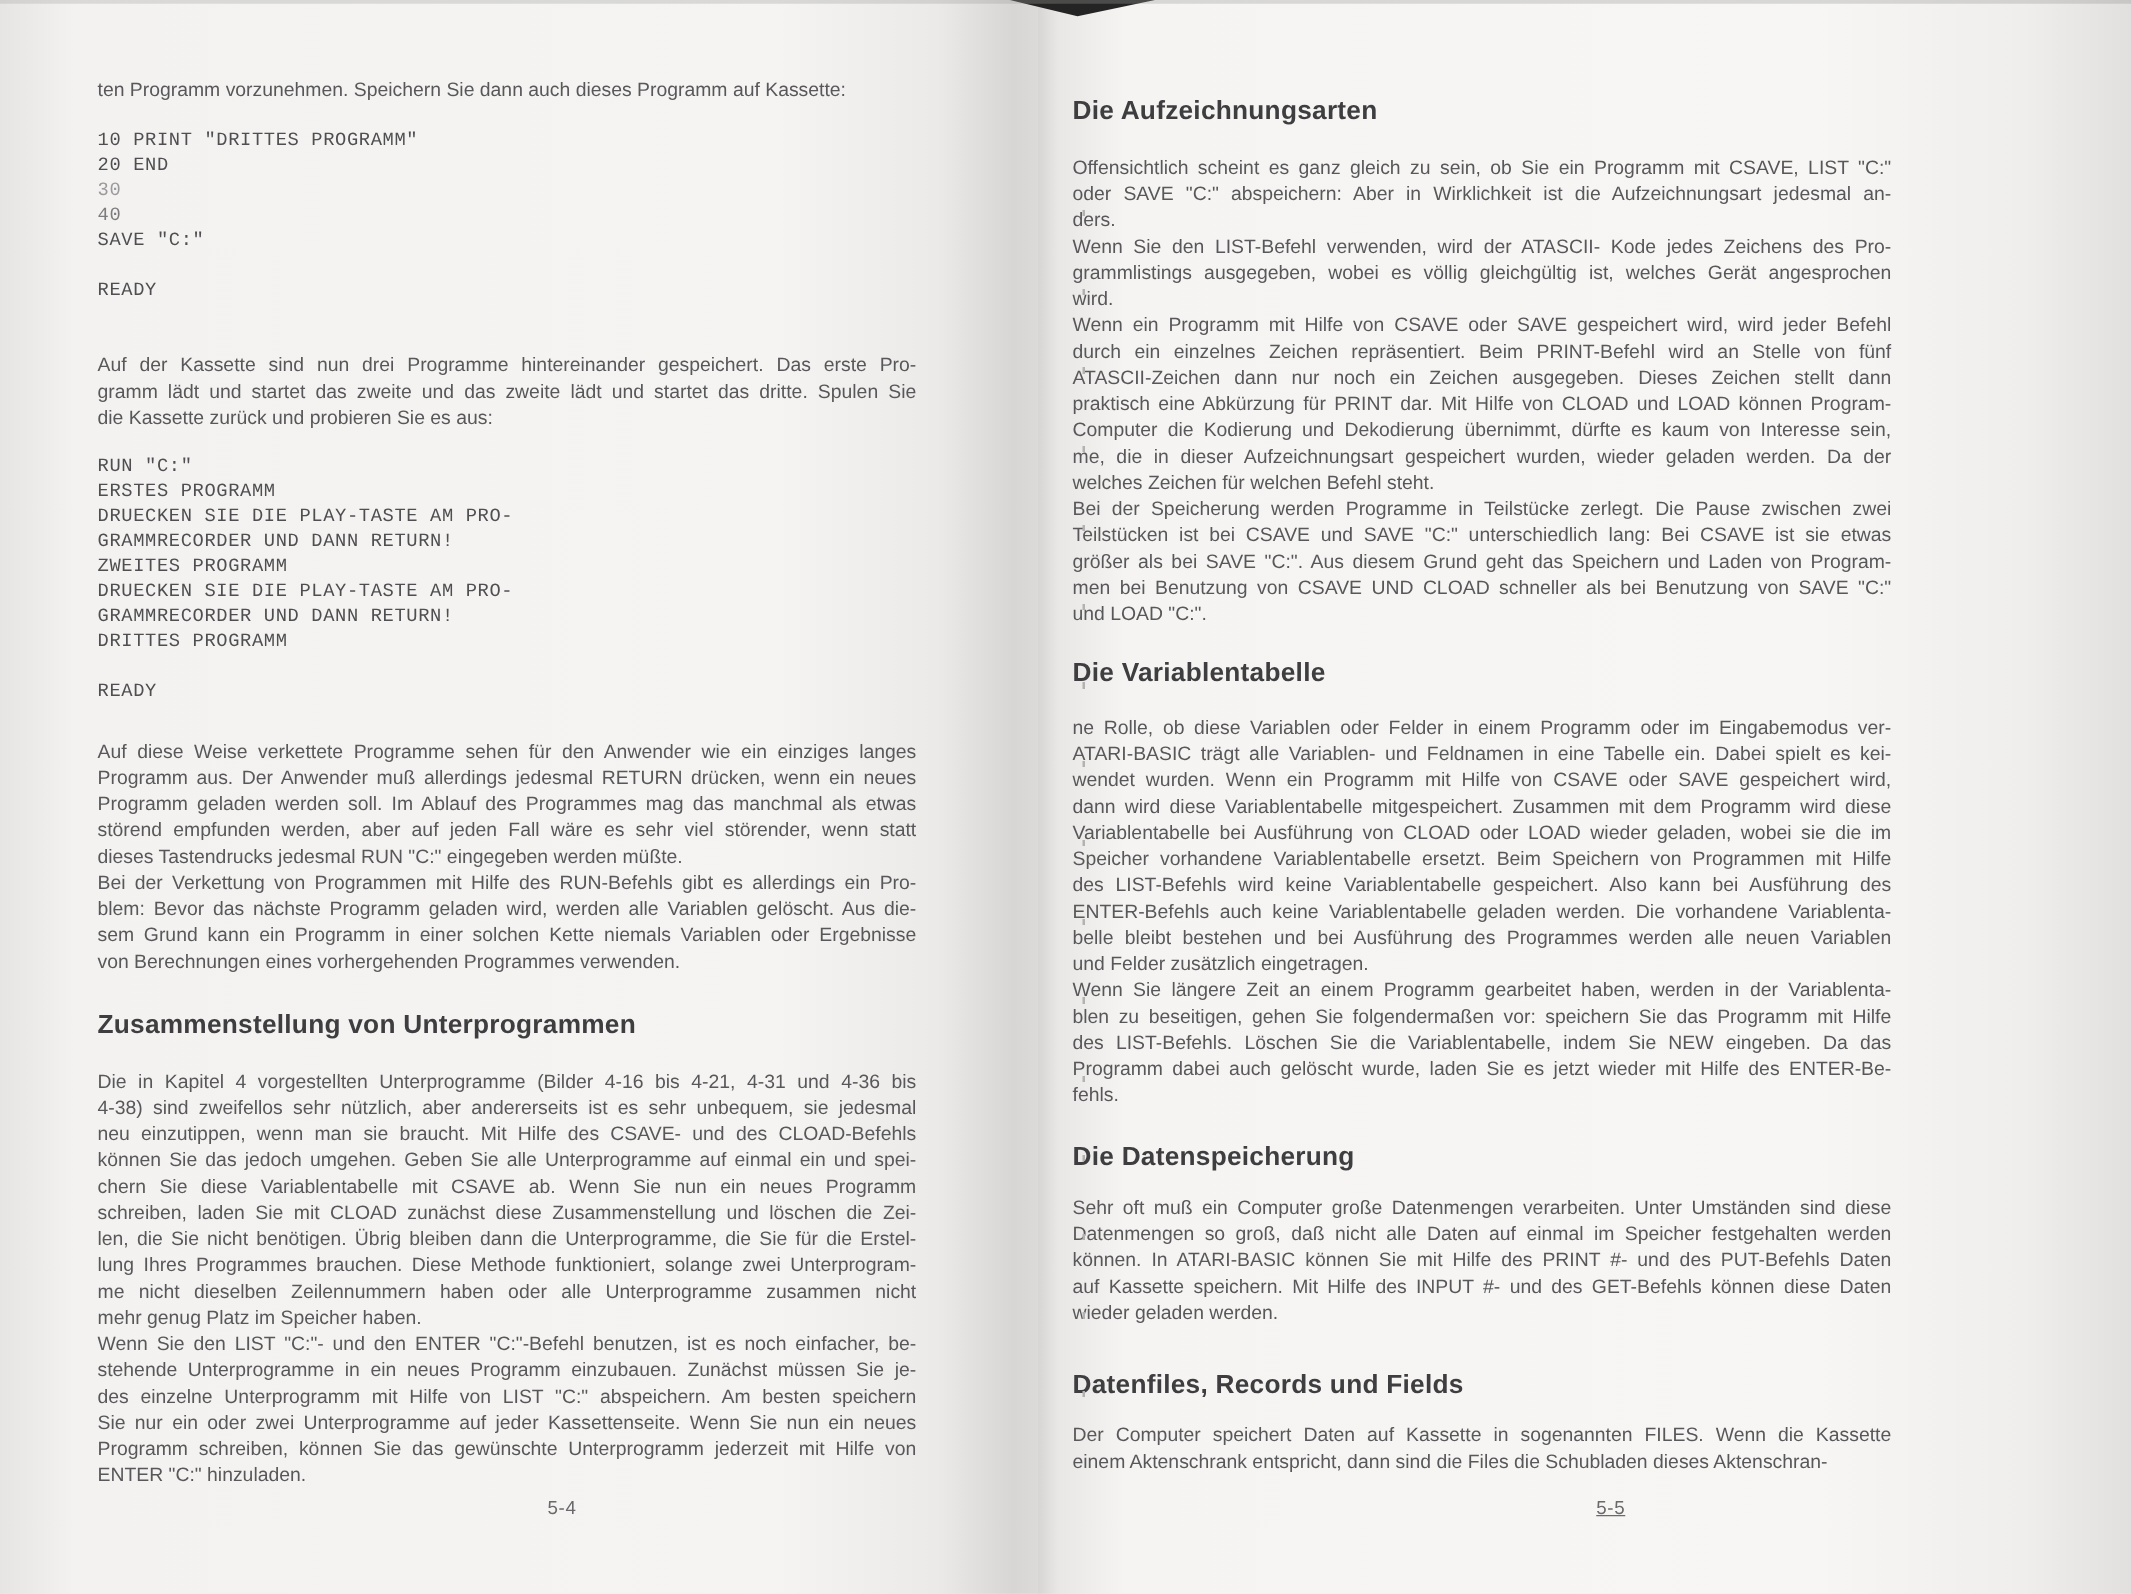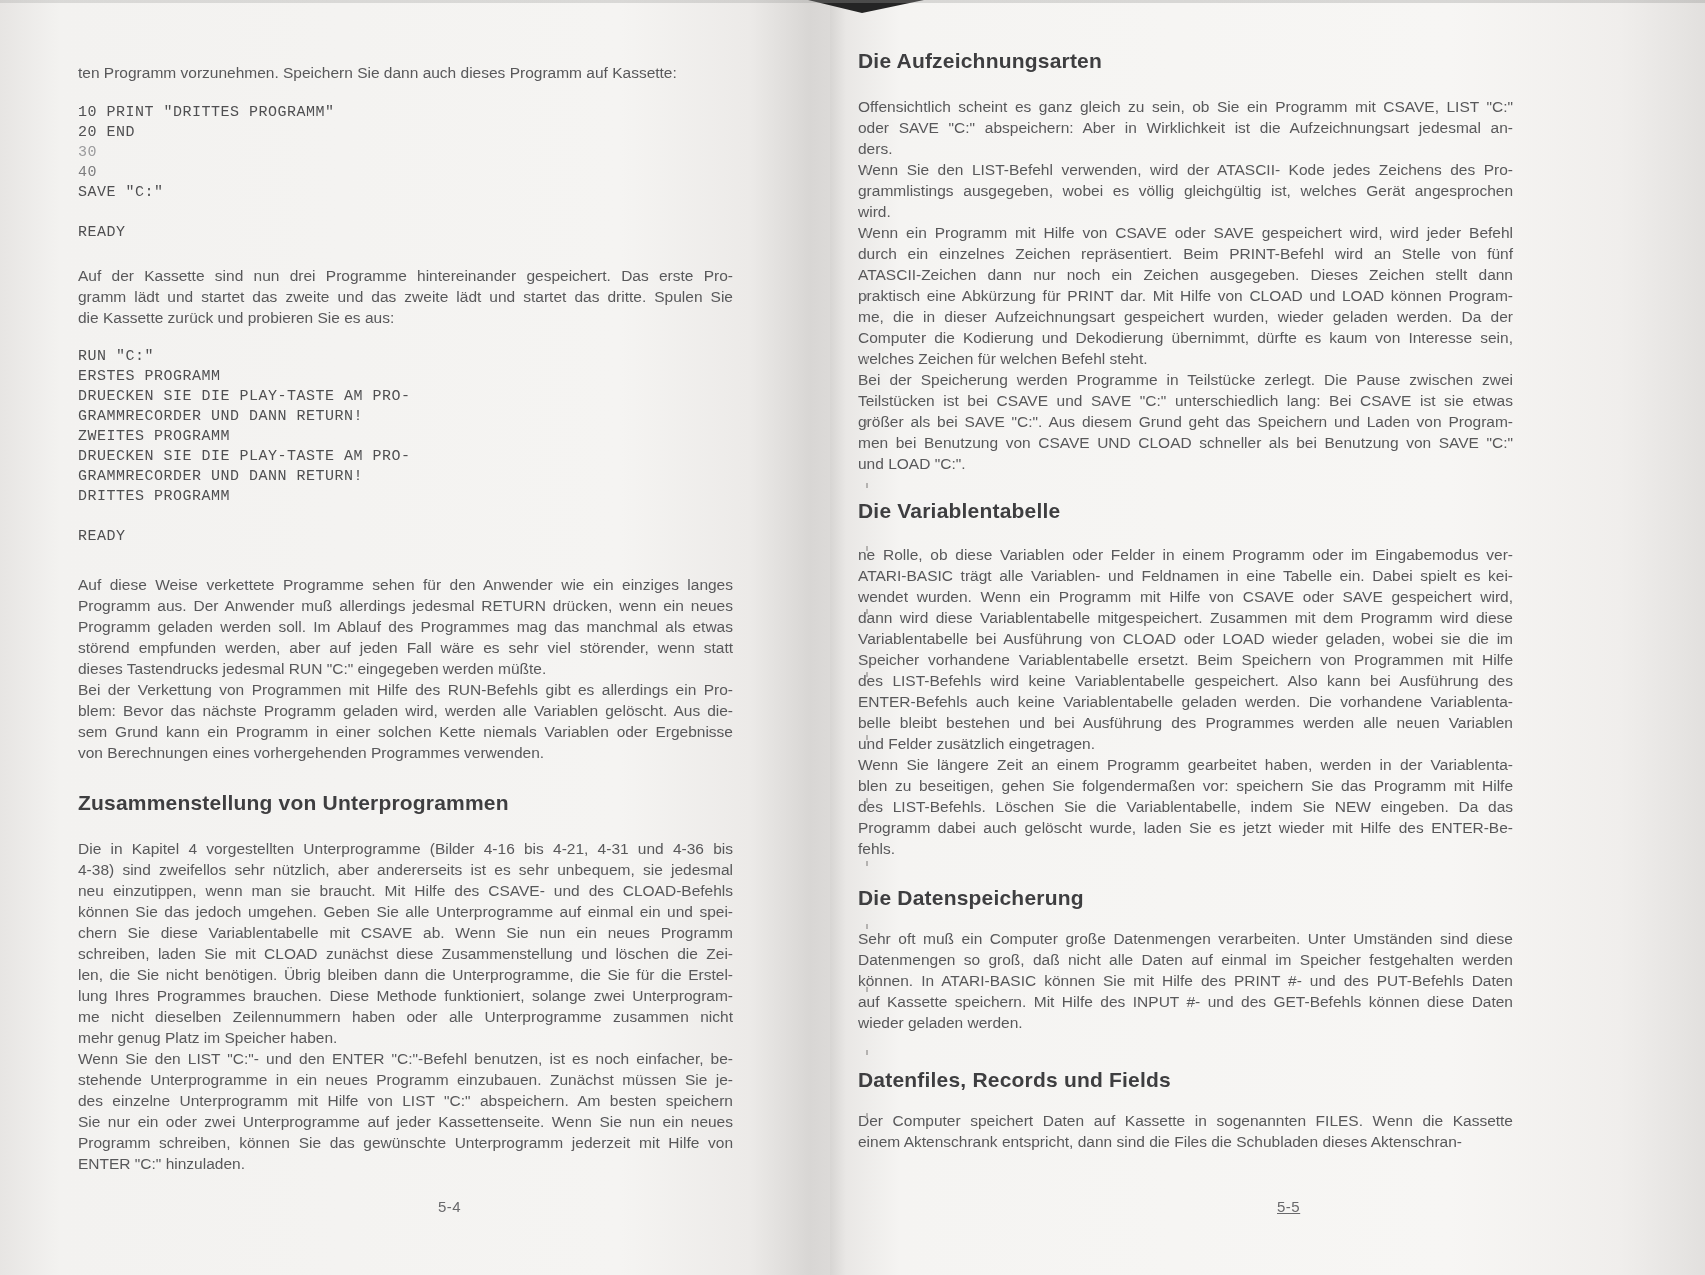--- a/index.html
+++ b/index.html
@@ -29,21 +29,21 @@
     border-top:13px solid #242424;
     border-left:54px solid transparent;
     border-right:62px solid transparent;
   }
   .stitches {
     position:absolute; left:866px; top:110px; width:2px; height:1055px;
     background:repeating-linear-gradient(180deg, transparent 0 58px, #b4b2b0 58px 63px);
   }
   .col { position:absolute; top:0; width:655px; }
   .col-left  { left:78px; padding-top:62px; }
-  .col-right { left:28px; padding-top:48px; }
+  .col-right { left:28px; padding-top:76px; }
   .ln {
     font-size:15.5px; line-height:21px; color:#58585a;
     text-align:justify; text-align-last:justify;
   }
   .para .ln:last-child { text-align-last:left; }
   .code .ln {
     font-family:"Liberation Mono","DejaVu Sans Mono",monospace;
     font-size:15px; line-height:20px; letter-spacing:.5px;
     color:#4f4f51; text-align-last:left;
   }
@@ -72,21 +72,21 @@
         </div>
       <div class="code code-save" style="margin-top:20px">
           <div class="ln">10 PRINT "DRITTES PROGRAMM"</div>
           <div class="ln">20 END</div>
           <div class="ln">30</div>
           <div class="ln">40</div>
           <div class="ln">SAVE "C:"</div>
           <div class="ln">&nbsp;</div>
           <div class="ln">READY</div>
         </div>
-      <div class="para" style="margin-top:22px">
+      <div class="para" style="margin-top:39px">
           <div class="ln">Auf der Kassette sind nun drei Programme hintereinander gespeichert. Das erste Pro-</div>
           <div class="ln">gramm lädt und startet das zweite und das zweite lädt und startet das dritte. Spulen Sie</div>
           <div class="ln">die Kassette zurück und probieren Sie es aus:</div>
         </div>
       <div class="code" style="margin-top:19px">
           <div class="ln">RUN "C:"</div>
           <div class="ln">ERSTES PROGRAMM</div>
           <div class="ln">DRUECKEN SIE DIE PLAY-TASTE AM PRO-</div>
           <div class="ln">GRAMMRECORDER UND DANN RETURN!</div>
           <div class="ln">ZWEITES PROGRAMM</div>
@@ -145,22 +145,22 @@
       <div class="para">
           <div class="ln">Wenn Sie den LIST-Befehl verwenden, wird der ATASCII- Kode jedes Zeichens des Pro-</div>
           <div class="ln">grammlistings ausgegeben, wobei es völlig gleichgültig ist, welches Gerät angesprochen</div>
           <div class="ln">wird.</div>
         </div>
       <div class="para">
           <div class="ln">Wenn ein Programm mit Hilfe von CSAVE oder SAVE gespeichert wird, wird jeder Befehl</div>
           <div class="ln">durch ein einzelnes Zeichen repräsentiert. Beim PRINT-Befehl wird an Stelle von fünf</div>
           <div class="ln">ATASCII-Zeichen dann nur noch ein Zeichen ausgegeben. Dieses Zeichen stellt dann</div>
           <div class="ln">praktisch eine Abkürzung für PRINT dar. Mit Hilfe von CLOAD und LOAD können Program-</div>
+          <div class="ln">Computer die Kodierung und Dekodierung übernimmt, dürfte es kaum von Interesse sein,</div>
           <div class="ln">me, die in dieser Aufzeichnungsart gespeichert wurden, wieder geladen werden. Da der</div>
-          <div class="ln">Computer die Kodierung und Dekodierung übernimmt, dürfte es kaum von Interesse sein,</div>
           <div class="ln">welches Zeichen für welchen Befehl steht.</div>
         </div>
       <div class="para">
           <div class="ln">Bei der Speicherung werden Programme in Teilstücke zerlegt. Die Pause zwischen zwei</div>
           <div class="ln">Teilstücken ist bei CSAVE und SAVE "C:" unterschiedlich lang: Bei CSAVE ist sie etwas</div>
           <div class="ln">größer als bei SAVE "C:". Aus diesem Grund geht das Speichern und Laden von Program-</div>
           <div class="ln">men bei Benutzung von CSAVE UND CLOAD schneller als bei Benutzung von SAVE "C:"</div>
           <div class="ln">und LOAD "C:".</div>
         </div>
       <div class="heading" style="margin-top:24px">Die Variablentabelle</div>

